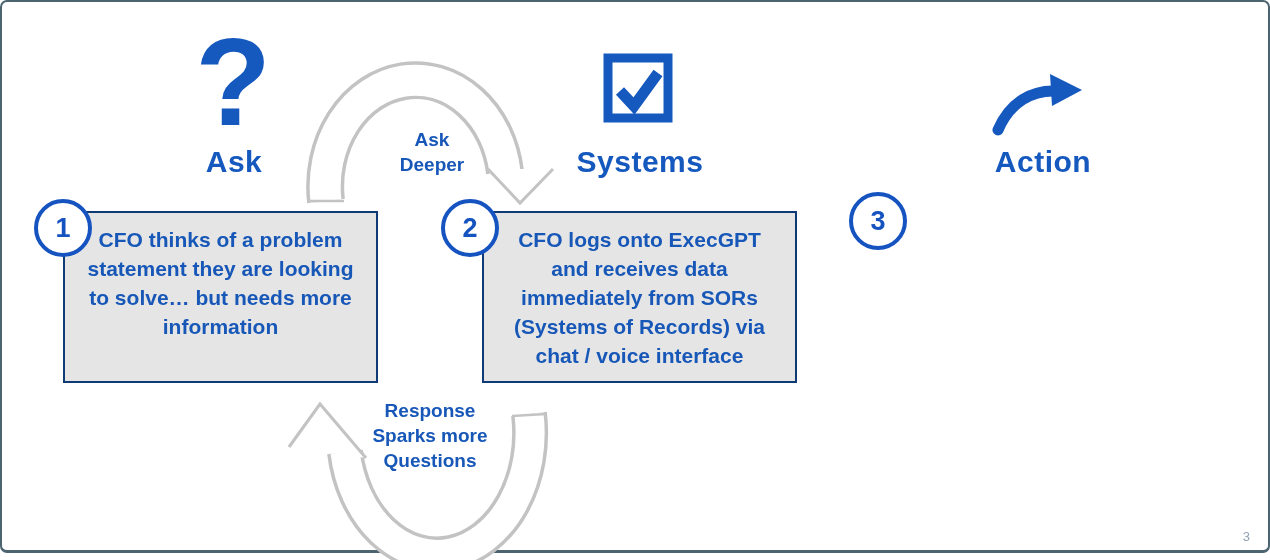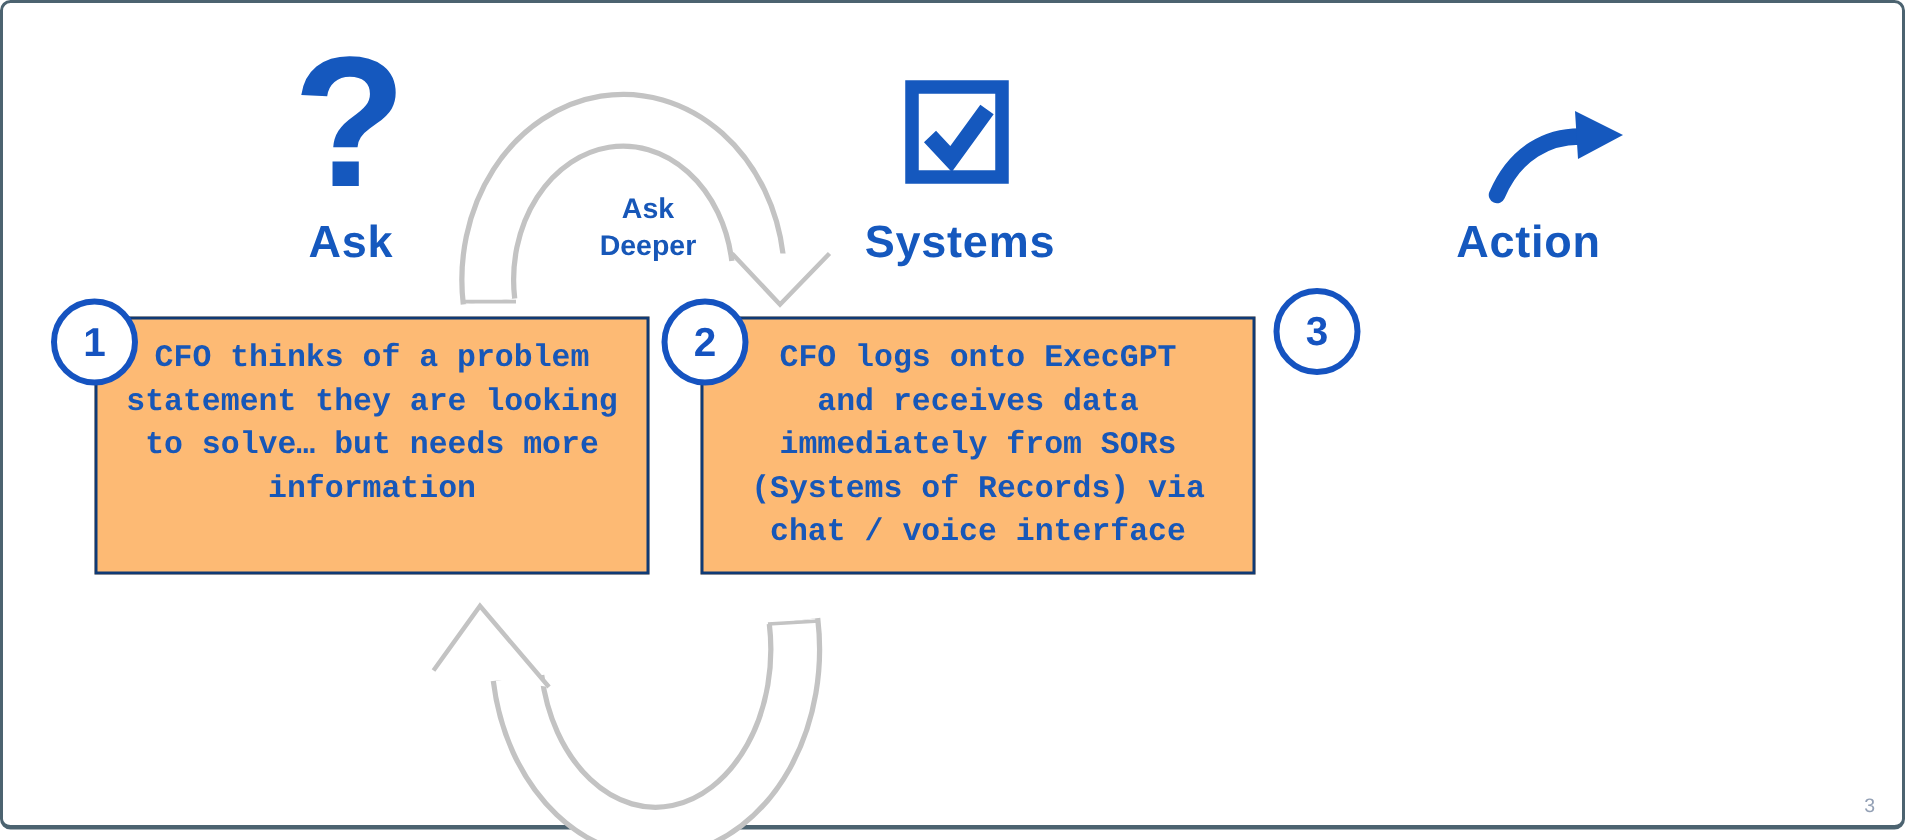--- a/index.html
+++ b/index.html
@@ -15,28 +15,27 @@
   .arrows{position:absolute;left:0;top:0;}
   .qmark{
     position:absolute;left:191px;top:18px;width:84px;height:130px;
     line-height:128px;font-size:124px;font-weight:700;color:#1558BE;text-align:center;
   }
   .icon-abs{position:absolute;}
   .heading{
     position:absolute;width:160px;text-align:center;
     font-size:30px;font-weight:700;color:#1558BE;letter-spacing:0.5px;
   }
-  .h1{left:154px;top:145px;} .h2{left:560px;top:145px;} .h3{left:939px;top:145px;}
+  .h1{left:154px;top:145px;} .h2{left:560px;top:145px;} .h3{left:963px;top:145px;}
   .box{
-    position:absolute;top:211px;width:370px;height:172px;box-sizing:border-box;
-    background:#fdba74;border:2.5px solid #0F3A75;
+    position:absolute;top:211px;width:315px;height:172px;box-sizing:border-box;
+    background:#e5e5e5;border:2.5px solid #0F3A75;
     padding-top:12px;
-    font-family:Liberation Mono, monospace;
   }
-  .b1{left:63px;} .b2{left:467px;} .b3{left:873px;}
+  .b1{left:63px;} .b2{left:482px;} .b3{left:873px;}
   .boxtext{
     width:100%;text-align:center;white-space:pre-line;
     font-size:21px;font-weight:700;color:#1757B8;line-height:29px;
   }
   .circle{
     position:absolute;width:50px;height:50px;border-radius:50%;
     background:#fff;border:4px solid #1553C0;color:#1553C0;
     font-size:27px;font-weight:700;display:flex;align-items:center;justify-content:center;
     z-index:3;
   }
@@ -102,15 +101,18 @@
 
   <svg class="icon-abs" style="left:992px;top:66px;" width="95" height="70" viewBox="0 0 95 70">
     <path d="M 6 64 C 18 36, 40 24, 64 25" fill="none" stroke="#1558BE" stroke-width="11" stroke-linecap="round"></path>
     <polygon points="58,8 90,24 60,40" fill="#1558BE"></polygon>
   </svg>
   <div class="heading h3">Action</div>
   <div class="circle c3">3</div>
 
   <div class="loop-label lt">Ask
 Deeper</div>
+  <div class="loop-label lb">Response
+Sparks more
+Questions</div>
 
   <div class="pagenum">3</div>
 </div>
 
 </body></html>

